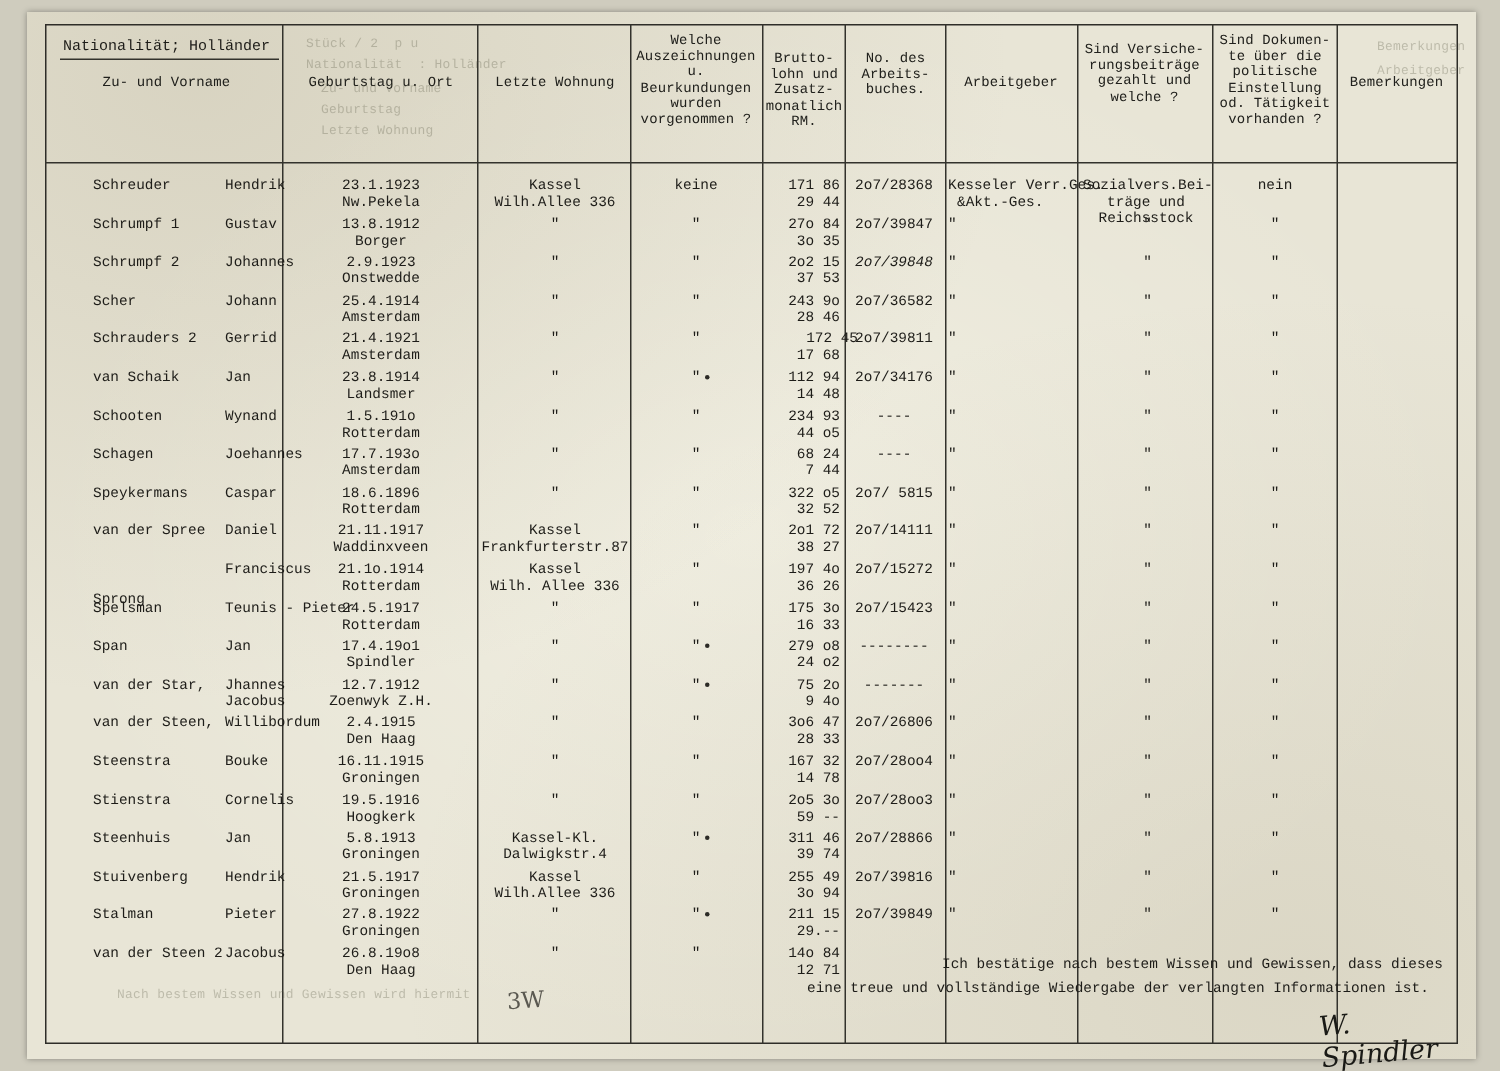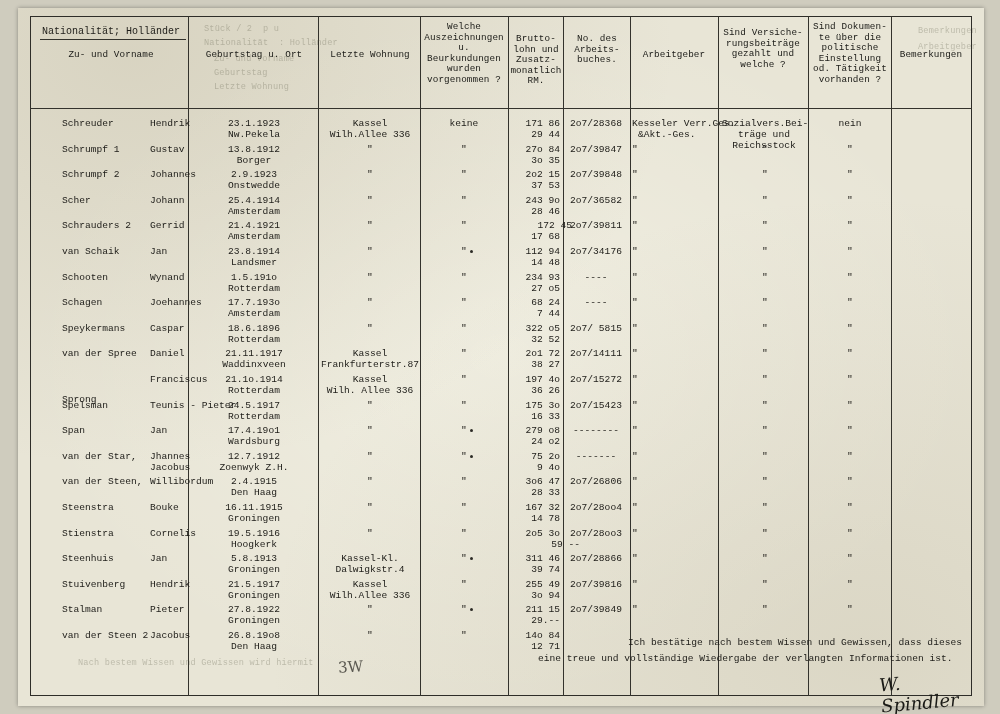--- a/index.html
+++ b/index.html
@@ -147,21 +147,21 @@
       <div class="cellbox" style="left: 792px; top: 135.6px; width: 80px; text-align: center;">"</div>
       <div class="cellbox" style="left: 876px; top: 135.6px; width: 74px; text-align: center;"></div>
       <div class="cellbox" style="left: 44px; top: 161.2px; width: 110px;">Schrumpf 2</div>
       <div class="cellbox" style="left: 132px; top: 161.2px; width: 60px;">Johannes</div>
       <div class="cellbox" style="left: 174px; top: 161.2px; width: 124px; text-align: center;">2.9.1923</div>
       <div class="cellbox" style="left: 174px; top: 172.2px; width: 124px; text-align: center;">Onstwedde</div>
       <div class="cellbox" style="left: 304px; top: 161.2px; width: 96px; text-align: center;">"</div>
       <div class="cellbox" style="left: 404px; top: 161.2px; width: 84px; text-align: center;">"</div>
       <div class="cellbox" style="left: 492px; top: 161.2px; width: 50px; text-align: right;">2o2 15</div>
       <div class="cellbox" style="left: 492px; top: 172.2px; width: 50px; text-align: right;">37 53</div>
-      <div class="cellbox" style="left: 546px; top: 161.2px; width: 64px; text-align: center;">2o7/39848</div>
+      <div class="cellbox" style="left: 546px; top: 161.2px; width: 64px; text-align: center; font-style: italic;">2o7/39848</div>
       <div class="cellbox" style="left: 614px; top: 161.2px; width: 86px;">"</div>
       <div class="cellbox" style="left: 704px; top: 161.2px; width: 86px; text-align: center;">"</div>
       <div class="cellbox" style="left: 792px; top: 161.2px; width: 80px; text-align: center;">"</div>
       <div class="cellbox" style="left: 876px; top: 161.2px; width: 74px; text-align: center;"></div>
       <div class="cellbox" style="left: 44px; top: 186.8px; width: 110px;">Scher</div>
       <div class="cellbox" style="left: 132px; top: 186.8px; width: 60px;">Johann</div>
       <div class="cellbox" style="left: 174px; top: 186.8px; width: 124px; text-align: center;">25.4.1914</div>
       <div class="cellbox" style="left: 174px; top: 197.8px; width: 124px; text-align: center;">Amsterdam</div>
       <div class="cellbox" style="left: 304px; top: 186.8px; width: 96px; text-align: center;">"</div>
       <div class="cellbox" style="left: 404px; top: 186.8px; width: 84px; text-align: center;">"</div>
@@ -198,21 +198,21 @@
       <div class="cellbox" style="left: 704px; top: 238px; width: 86px; text-align: center;">"</div>
       <div class="cellbox" style="left: 792px; top: 238px; width: 80px; text-align: center;">"</div>
       <div class="cellbox" style="left: 876px; top: 238px; width: 74px; text-align: center;"></div>
       <div class="cellbox" style="left: 44px; top: 263.6px; width: 110px;">Schooten</div>
       <div class="cellbox" style="left: 132px; top: 263.6px; width: 60px;">Wynand</div>
       <div class="cellbox" style="left: 174px; top: 263.6px; width: 124px; text-align: center;">1.5.191o</div>
       <div class="cellbox" style="left: 174px; top: 274.6px; width: 124px; text-align: center;">Rotterdam</div>
       <div class="cellbox" style="left: 304px; top: 263.6px; width: 96px; text-align: center;">"</div>
       <div class="cellbox" style="left: 404px; top: 263.6px; width: 84px; text-align: center;">"</div>
       <div class="cellbox" style="left: 492px; top: 263.6px; width: 50px; text-align: right;">234 93</div>
-      <div class="cellbox" style="left: 492px; top: 274.6px; width: 50px; text-align: right;">27 o5</div>
+      <div class="cellbox" style="left: 492px; top: 274.6px; width: 50px; text-align: right;">44 o5</div>
       <div class="cellbox" style="left: 546px; top: 263.6px; width: 64px; text-align: center;">----</div>
       <div class="cellbox" style="left: 614px; top: 263.6px; width: 86px;">"</div>
       <div class="cellbox" style="left: 704px; top: 263.6px; width: 86px; text-align: center;">"</div>
       <div class="cellbox" style="left: 792px; top: 263.6px; width: 80px; text-align: center;">"</div>
       <div class="cellbox" style="left: 876px; top: 263.6px; width: 74px; text-align: center;"></div>
       <div class="cellbox" style="left: 44px; top: 289.2px; width: 110px;">Schagen</div>
       <div class="cellbox" style="left: 132px; top: 289.2px; width: 60px;">Joehannes</div>
       <div class="cellbox" style="left: 174px; top: 289.2px; width: 124px; text-align: center;">17.7.193o</div>
       <div class="cellbox" style="left: 174px; top: 300.2px; width: 124px; text-align: center;">Amsterdam</div>
       <div class="cellbox" style="left: 304px; top: 289.2px; width: 96px; text-align: center;">"</div>
@@ -274,21 +274,21 @@
       <div class="cellbox" style="left: 492px; top: 391.6px; width: 50px; text-align: right;">175 3o</div>
       <div class="cellbox" style="left: 492px; top: 402.6px; width: 50px; text-align: right;">16 33</div>
       <div class="cellbox" style="left: 546px; top: 391.6px; width: 64px; text-align: center;">2o7/15423</div>
       <div class="cellbox" style="left: 614px; top: 391.6px; width: 86px;">"</div>
       <div class="cellbox" style="left: 704px; top: 391.6px; width: 86px; text-align: center;">"</div>
       <div class="cellbox" style="left: 792px; top: 391.6px; width: 80px; text-align: center;">"</div>
       <div class="cellbox" style="left: 876px; top: 391.6px; width: 74px; text-align: center;"></div>
       <div class="cellbox" style="left: 44px; top: 417.2px; width: 110px;">Span</div>
       <div class="cellbox" style="left: 132px; top: 417.2px; width: 60px;">Jan</div>
       <div class="cellbox" style="left: 174px; top: 417.2px; width: 124px; text-align: center;">17.4.19o1</div>
-      <div class="cellbox" style="left: 174px; top: 428.2px; width: 124px; text-align: center;">Wardsburg</div>
+      <div class="cellbox" style="left: 174px; top: 428.2px; width: 124px; text-align: center;">Spindler</div>
       <div class="cellbox" style="left: 304px; top: 417.2px; width: 96px; text-align: center;">"</div>
       <div class="cellbox" style="left: 404px; top: 417.2px; width: 84px; text-align: center;">"</div>
       <div class="cellbox" style="left: 492px; top: 417.2px; width: 50px; text-align: right;">279 o8</div>
       <div class="cellbox" style="left: 492px; top: 428.2px; width: 50px; text-align: right;">24 o2</div>
       <div class="cellbox" style="left: 546px; top: 417.2px; width: 64px; text-align: center;">--------</div>
       <div class="cellbox" style="left: 614px; top: 417.2px; width: 86px;">"</div>
       <div class="cellbox" style="left: 704px; top: 417.2px; width: 86px; text-align: center;">"</div>
       <div class="cellbox" style="left: 792px; top: 417.2px; width: 80px; text-align: center;">"</div>
       <div class="cellbox" style="left: 876px; top: 417.2px; width: 74px; text-align: center;"></div>
       <div class="cellbox" style="left: 44px; top: 442.8px; width: 110px;">van der Star,</div>
@@ -331,21 +331,21 @@
       <div class="cellbox" style="left: 704px; top: 494px; width: 86px; text-align: center;">"</div>
       <div class="cellbox" style="left: 792px; top: 494px; width: 80px; text-align: center;">"</div>
       <div class="cellbox" style="left: 876px; top: 494px; width: 74px; text-align: center;"></div>
       <div class="cellbox" style="left: 44px; top: 519.6px; width: 110px;">Stienstra</div>
       <div class="cellbox" style="left: 132px; top: 519.6px; width: 60px;">Cornelis</div>
       <div class="cellbox" style="left: 174px; top: 519.6px; width: 124px; text-align: center;">19.5.1916</div>
       <div class="cellbox" style="left: 174px; top: 530.6px; width: 124px; text-align: center;">Hoogkerk</div>
       <div class="cellbox" style="left: 304px; top: 519.6px; width: 96px; text-align: center;">"</div>
       <div class="cellbox" style="left: 404px; top: 519.6px; width: 84px; text-align: center;">"</div>
       <div class="cellbox" style="left: 492px; top: 519.6px; width: 50px; text-align: right;">2o5 3o</div>
-      <div class="cellbox" style="left: 492px; top: 530.6px; width: 50px; text-align: right; margin-left: 20px;">59 --</div>
+      <div class="cellbox" style="left: 492px; top: 530.6px; width: 50px; text-align: right;">59 --</div>
       <div class="cellbox" style="left: 546px; top: 519.6px; width: 64px; text-align: center;">2o7/28oo3</div>
       <div class="cellbox" style="left: 614px; top: 519.6px; width: 86px;">"</div>
       <div class="cellbox" style="left: 704px; top: 519.6px; width: 86px; text-align: center;">"</div>
       <div class="cellbox" style="left: 792px; top: 519.6px; width: 80px; text-align: center;">"</div>
       <div class="cellbox" style="left: 876px; top: 519.6px; width: 74px; text-align: center;"></div>
       <div class="cellbox" style="left: 44px; top: 545.2px; width: 110px;">Steenhuis</div>
       <div class="cellbox" style="left: 132px; top: 545.2px; width: 60px;">Jan</div>
       <div class="cellbox" style="left: 174px; top: 545.2px; width: 124px; text-align: center;">5.8.1913</div>
       <div class="cellbox" style="left: 174px; top: 556.2px; width: 124px; text-align: center;">Groningen</div>
       <div class="cellbox" style="left: 304px; top: 545.2px; width: 96px; text-align: center;">Kassel-Kl.</div>

